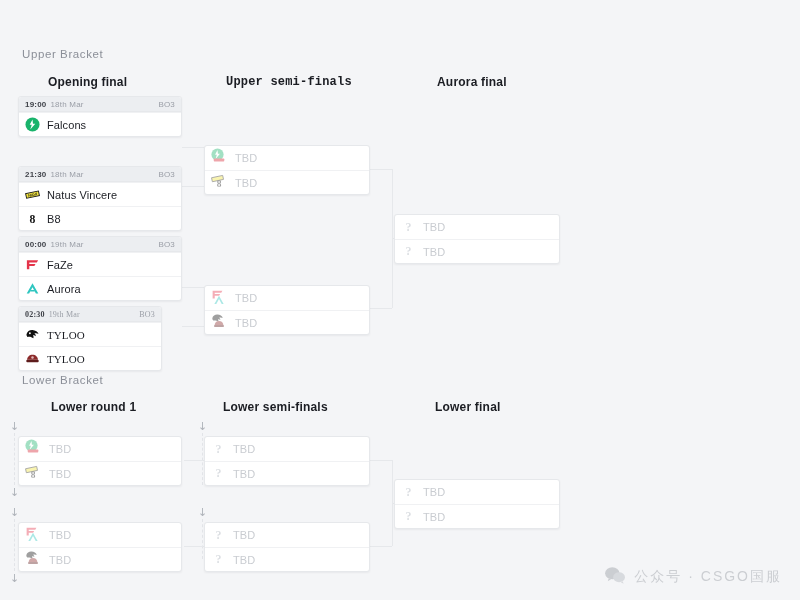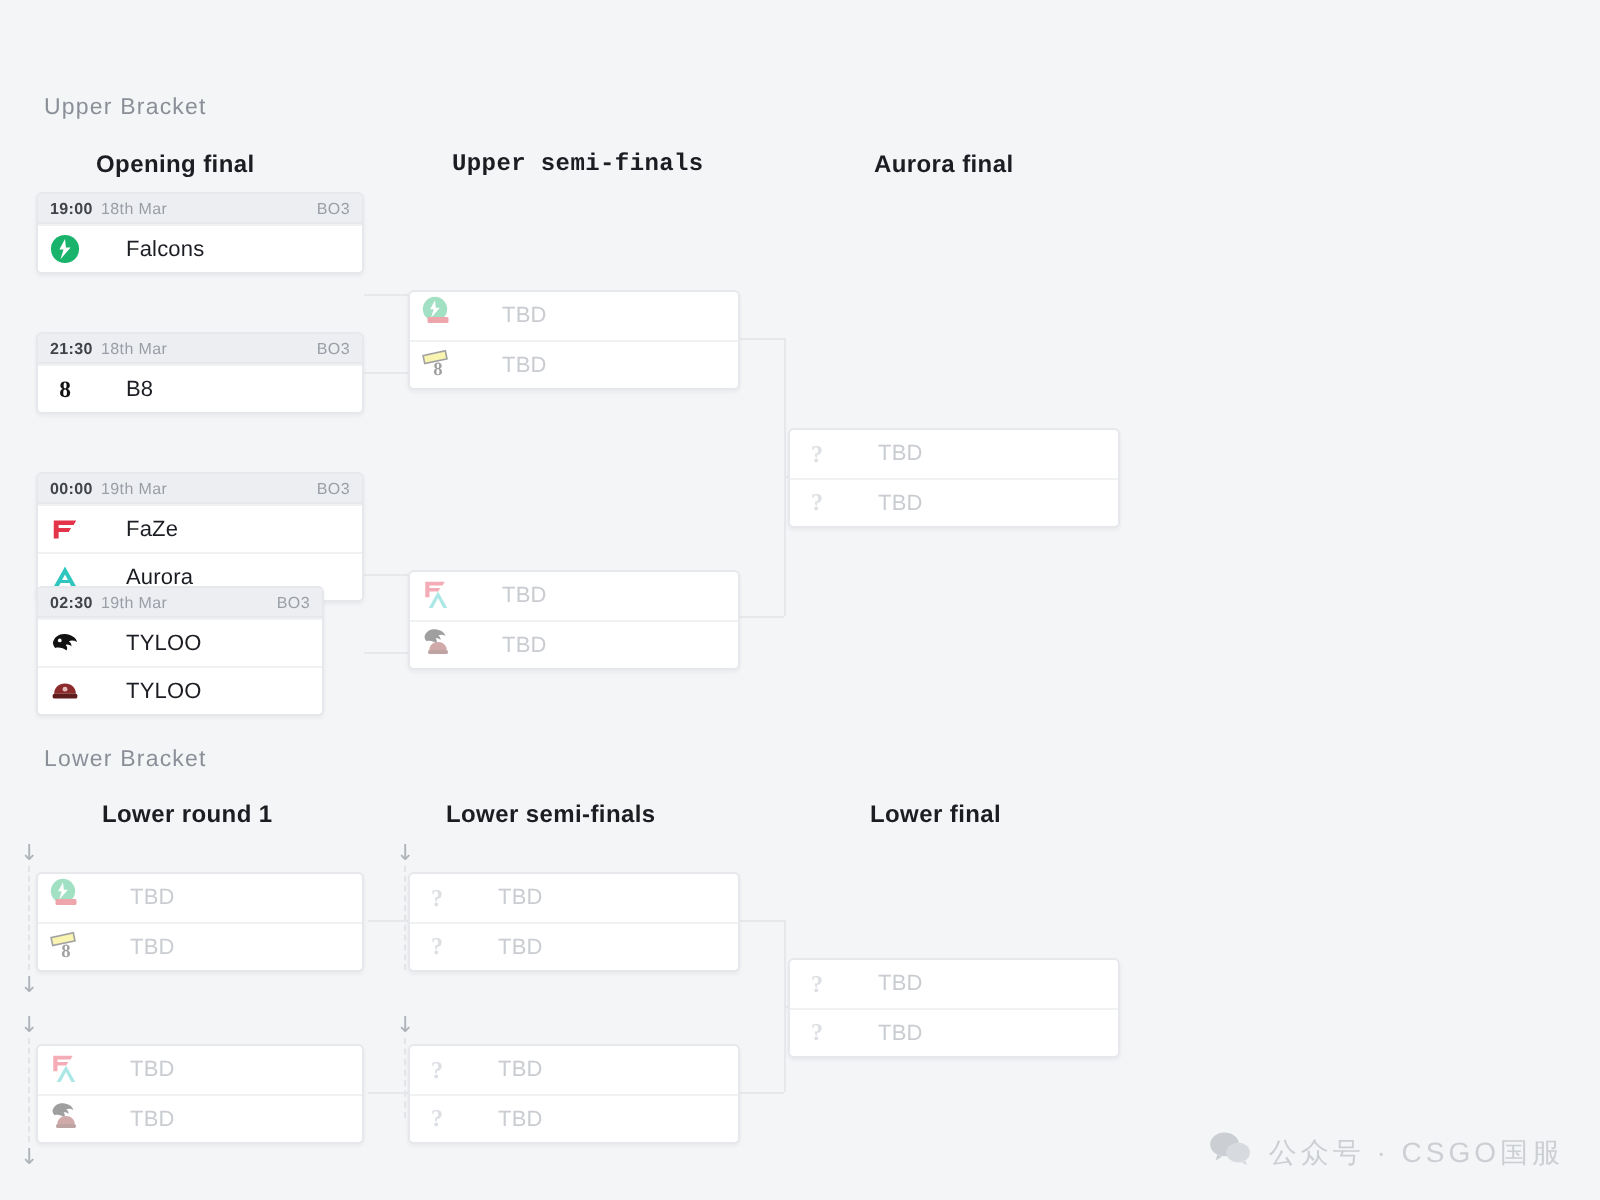--- a/index.html
+++ b/index.html
@@ -66,21 +66,21 @@
   .meta-bo { margin-left: auto; color: #9a9ea6; }
 
   .team-row {
     height: 24px;
     display: flex; align-items: center;
     padding: 0 6px;
     font-size: 11px; color: #1b1d23;
     border-top: 1px solid #f0f1f3;
   }
   .team-row:first-of-type { border-top: none; }
-  .team-name { margin-left: 23px; letter-spacing: .1px; }
+  .team-name { margin-left: 7px; letter-spacing: .1px; }
   .team-row.tbd .team-name { color: #c9ccd1; }
 
   
   .logo {
     width: 15px; height: 15px;
     flex: 0 0 15px;
     position: relative;
     display: flex; align-items: center; justify-content: center;
     font-size: 9px; font-weight: bold;
   }
@@ -167,20 +167,31 @@
 
   <div class="match" style="left:18px; top:166px; width:164px;">
     <div class="match-meta">
       <span class="meta-time">21:30</span>
       <span class="meta-date">18th Mar</span>
       <span class="meta-bo">BO3</span>
     </div>
     <div class="team-row">
       <span class="logo">
         <svg width="15" height="15" viewBox="0 0 16 16">
+            <g transform="rotate(-12 8 8)">
+              <rect x="1" y="5.6" width="14" height="5" fill="#f2e43c" stroke="#1a1a1a" stroke-width="1"></rect>
+              <text x="8" y="9.7" font-size="4.2" font-family="Liberation Sans" font-weight="bold" fill="#1a1a1a" text-anchor="middle">NAVI</text>
+            </g>
+          </svg>
+      </span>
+      <span class="team-name">Natus Vincere</span>
+    </div>
+    <div class="team-row">
+      <span class="logo">
+        <svg width="15" height="15" viewBox="0 0 16 16">
             <text x="8" y="12.4" font-size="12.5" font-family="Liberation Serif" font-weight="bold" fill="#111111" text-anchor="middle">8</text>
           </svg>
       </span>
       <span class="team-name">B8</span>
     </div>
   </div>
 
   <div class="match" style="left:18px; top:236px; width:164px;">
     <div class="match-meta">
       <span class="meta-time">00:00</span>
@@ -199,21 +210,21 @@
       <span class="logo">
         <svg width="15" height="15" viewBox="0 0 16 16">
             <path d="M8 2.4 L14.2 13.4 L11.6 13.4 L8 6.6 L4.4 13.4 L1.8 13.4 Z" fill="#2fc6c0"></path>
             <rect x="5.6" y="9.6" width="4.8" height="1.6" fill="#2fc6c0"></rect>
           </svg>
       </span>
       <span class="team-name">Aurora</span>
     </div>
   </div>
 
-  <div class="match" style="left:18px; top:293px; width:144px;">
+  <div class="match" style="left:18px; top:306px; width:144px;font-family:Liberation Serif, serif;">
     <div class="match-meta">
       <span class="meta-time">02:30</span>
       <span class="meta-date">19th Mar</span>
       <span class="meta-bo">BO3</span>
     </div>
     <div class="team-row">
       <span class="logo">
         <svg width="15" height="15" viewBox="0 0 16 16">
             <path d="M1.6 7.6 C2.4 4.6 5 3 8 3.2 C11 3.4 14 5 14.4 7.4 C13 6.6 11.4 6.4 10 7 C11 7.6 11.6 8.6 11.4 9.8 C10.6 9 9.4 8.6 8.4 9 C9.2 9.8 9.4 11 8.8 12 C7.2 10.6 4.8 10 2.8 10.6 C2 9.8 1.5 8.8 1.6 7.6 Z" fill="#111111"></path>
             <circle cx="5.2" cy="6.6" r="1" fill="#ffffff"></circle>

